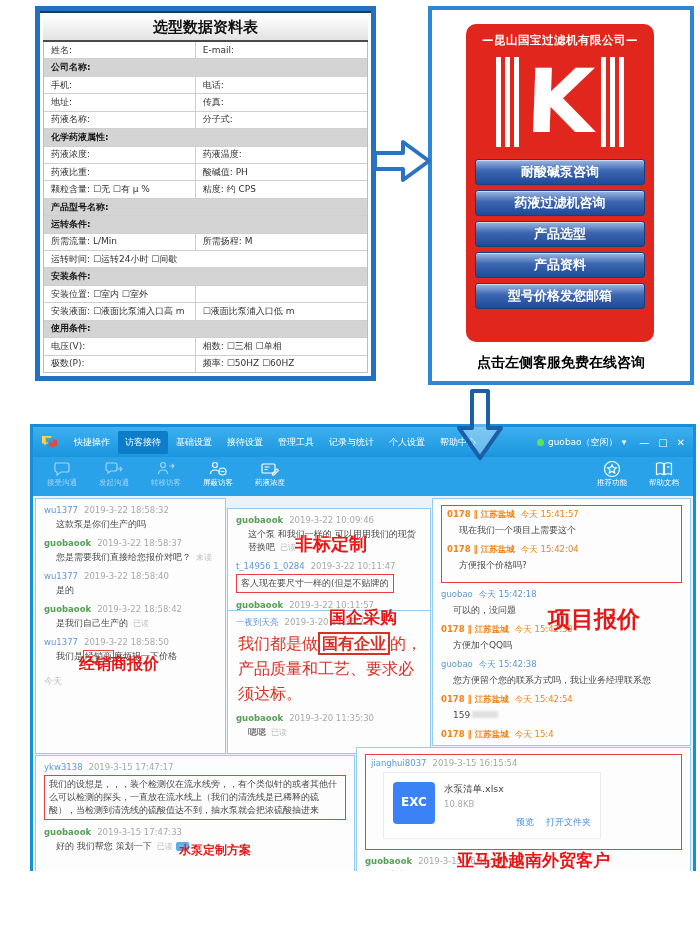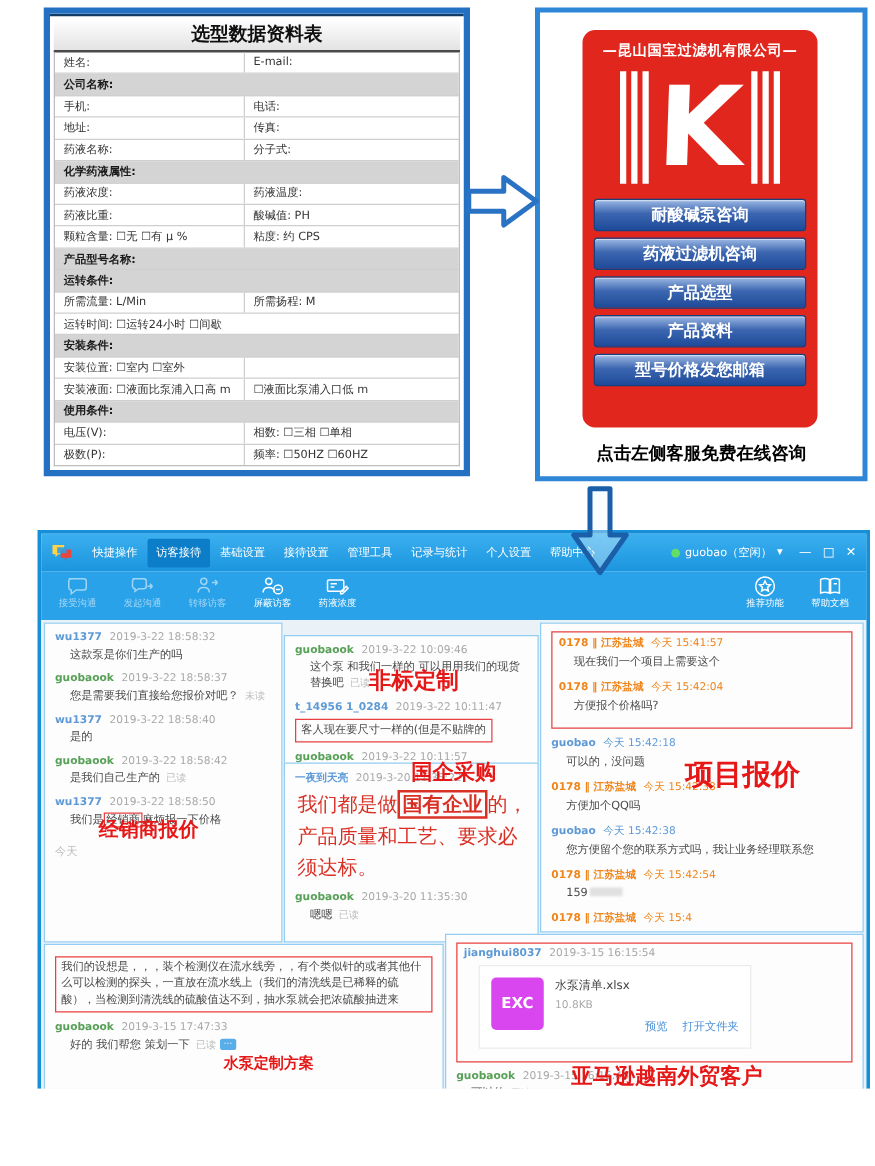--- a/index.html
+++ b/index.html
@@ -70,42 +70,42 @@
   .p2{left:194px;top:12px;width:204px;height:111px;}
   .p3{left:194px;top:114px;width:204px;height:144px;}
   .p4{left:399px;top:2px;width:259px;height:248px;}
   .p5{left:2px;top:259px;width:320px;height:126px;}
   .p6{left:323px;top:251px;width:335px;height:134px;}
 
   .msg{margin-bottom:7px;}
   .msg-head{font-size:8.5px;white-space:nowrap;}
   .mname{font-weight:bold;}
   .mname.green{color:#57a057;}
-  .mname.blue{color:#5e9ad6;font-weight:bold;}
+  .mname.blue{color:#5e9ad6;font-weight:normal;}
   .mname.orange{color:#f08419;}
   .mtime{color:#a8a8a8;margin-left:6px;}
   .mtime.orange{color:#f08419;}
   .mtime.blue{color:#5e9ad6;}
   .mtext{font-size:9px;color:#4a4a4a;margin-top:3px;padding-left:12px;line-height:1.45;}
   .mtext.nowrap{white-space:nowrap;overflow:hidden;}
   .mstatus{color:#bcbcbc;font-size:8px;margin-left:5px;}
   .dots-badge{display:inline-block;width:13px;height:9px;background:#58aee8;border-radius:2px;color:#fff;
               font-size:7px;line-height:8px;text-align:center;margin-left:3px;vertical-align:middle;}
   .redbox{border:1px solid #e84040;padding:3px 5px;margin:0 0 6px;}
   .boxed-text{border:1px solid #e84040;padding:2px 4px;display:inline-block;}
   .seg-box{border:1px solid #e84040;padding:0 1px;}
   .sep{color:#bbb;font-size:9px;margin-top:12px;}
   .maskbox{display:inline-block;width:26px;height:7px;background:#e0e0e0;margin-left:2px;filter:blur(1px);}
 
   .bigred .mtext{font-size:16px;color:#d93025;line-height:1.55;padding-left:2px;
                  font-family:"DejaVu Serif","Liberation Serif",serif;}
   .bigred .seg-box{border:2px solid #d93025;padding:0 2px;font-weight:bold;}
 
   .filecard{display:flex;gap:9px;background:#fff;border:1px solid #ececec;padding:9px;width:218px;margin-top:4px;box-sizing:border-box;}
-  .exc{width:42px;height:42px;background:#d946ef;border-radius:4px;color:#fff;font-weight:bold;font-size:12px;
+  .exc{width:42px;height:42px;background:#3b82f6;border-radius:4px;color:#fff;font-weight:bold;font-size:12px;
        display:flex;align-items:center;justify-content:center;flex:none;}
   .finfo{flex:1;min-width:0;}
   .fname{font-size:9.5px;color:#444;}
   .fsize{font-size:8.5px;color:#aaa;margin-top:2px;}
   .flinks{display:flex;gap:12px;justify-content:flex-end;font-size:9px;color:#4a90d9;margin-top:6px;}
   .flinks span{cursor:pointer;}
 
   .ann{position:absolute;color:#e61717;font-weight:bold;white-space:nowrap;z-index:4;}
   .ann0{left:262px;top:36px;font-size:18px;}
   .ann1{left:296px;top:110px;font-size:17px;}
@@ -378,21 +378,21 @@
           </div>
           <div class="msg">
             <div class="msg-head"><span class="mname orange">0178 ‖ 江苏盐城</span><span class="mtime orange">今天 15:42:54</span></div>
             <div class="mtext">159<span class="maskbox"></span></div>
           </div>
           <div class="msg">
             <div class="msg-head"><span class="mname orange">0178 ‖ 江苏盐城</span><span class="mtime orange">今天 15:4</span></div>
           </div>
         </div>
       <div class="panel p5">
-          <div class="msg"><div class="mtext boxed-text">我们的设想是，，，装个检测仪在流水线旁，，有个类似针的或者其他什么可以检测的探头，一直放在流水线上（我们的清洗线是已稀释的硫酸），当检测到清洗线的硫酸值达不到，抽水泵就会把浓硫酸抽进来</div></div>
+          <div class="msg"><div class="msg-head"><span class="mname blue">ykw3138</span><span class="mtime ">2019-3-15 17:47:17</span></div><div class="mtext boxed-text">我们的设想是，，，装个检测仪在流水线旁，，有个类似针的或者其他什么可以检测的探头，一直放在流水线上（我们的清洗线是已稀释的硫酸），当检测到清洗线的硫酸值达不到，抽水泵就会把浓硫酸抽进来</div></div>
           <div class="msg">
             <div class="msg-head"><span class="mname green">guobaook</span><span class="mtime ">2019-3-15 17:47:33</span></div>
             <div class="mtext">好的  我们帮您 策划一下<span class="mstatus">已读</span><span class="dots-badge">⋯</span></div>
           </div>
         </div>
       <div class="panel p6">
           <div class="redbox">
             <div class="msg">
               <div class="msg-head"><span class="mname blue">jianghui8037</span><span class="mtime ">2019-3-15 16:15:54</span></div>
               <div class="mtext">

